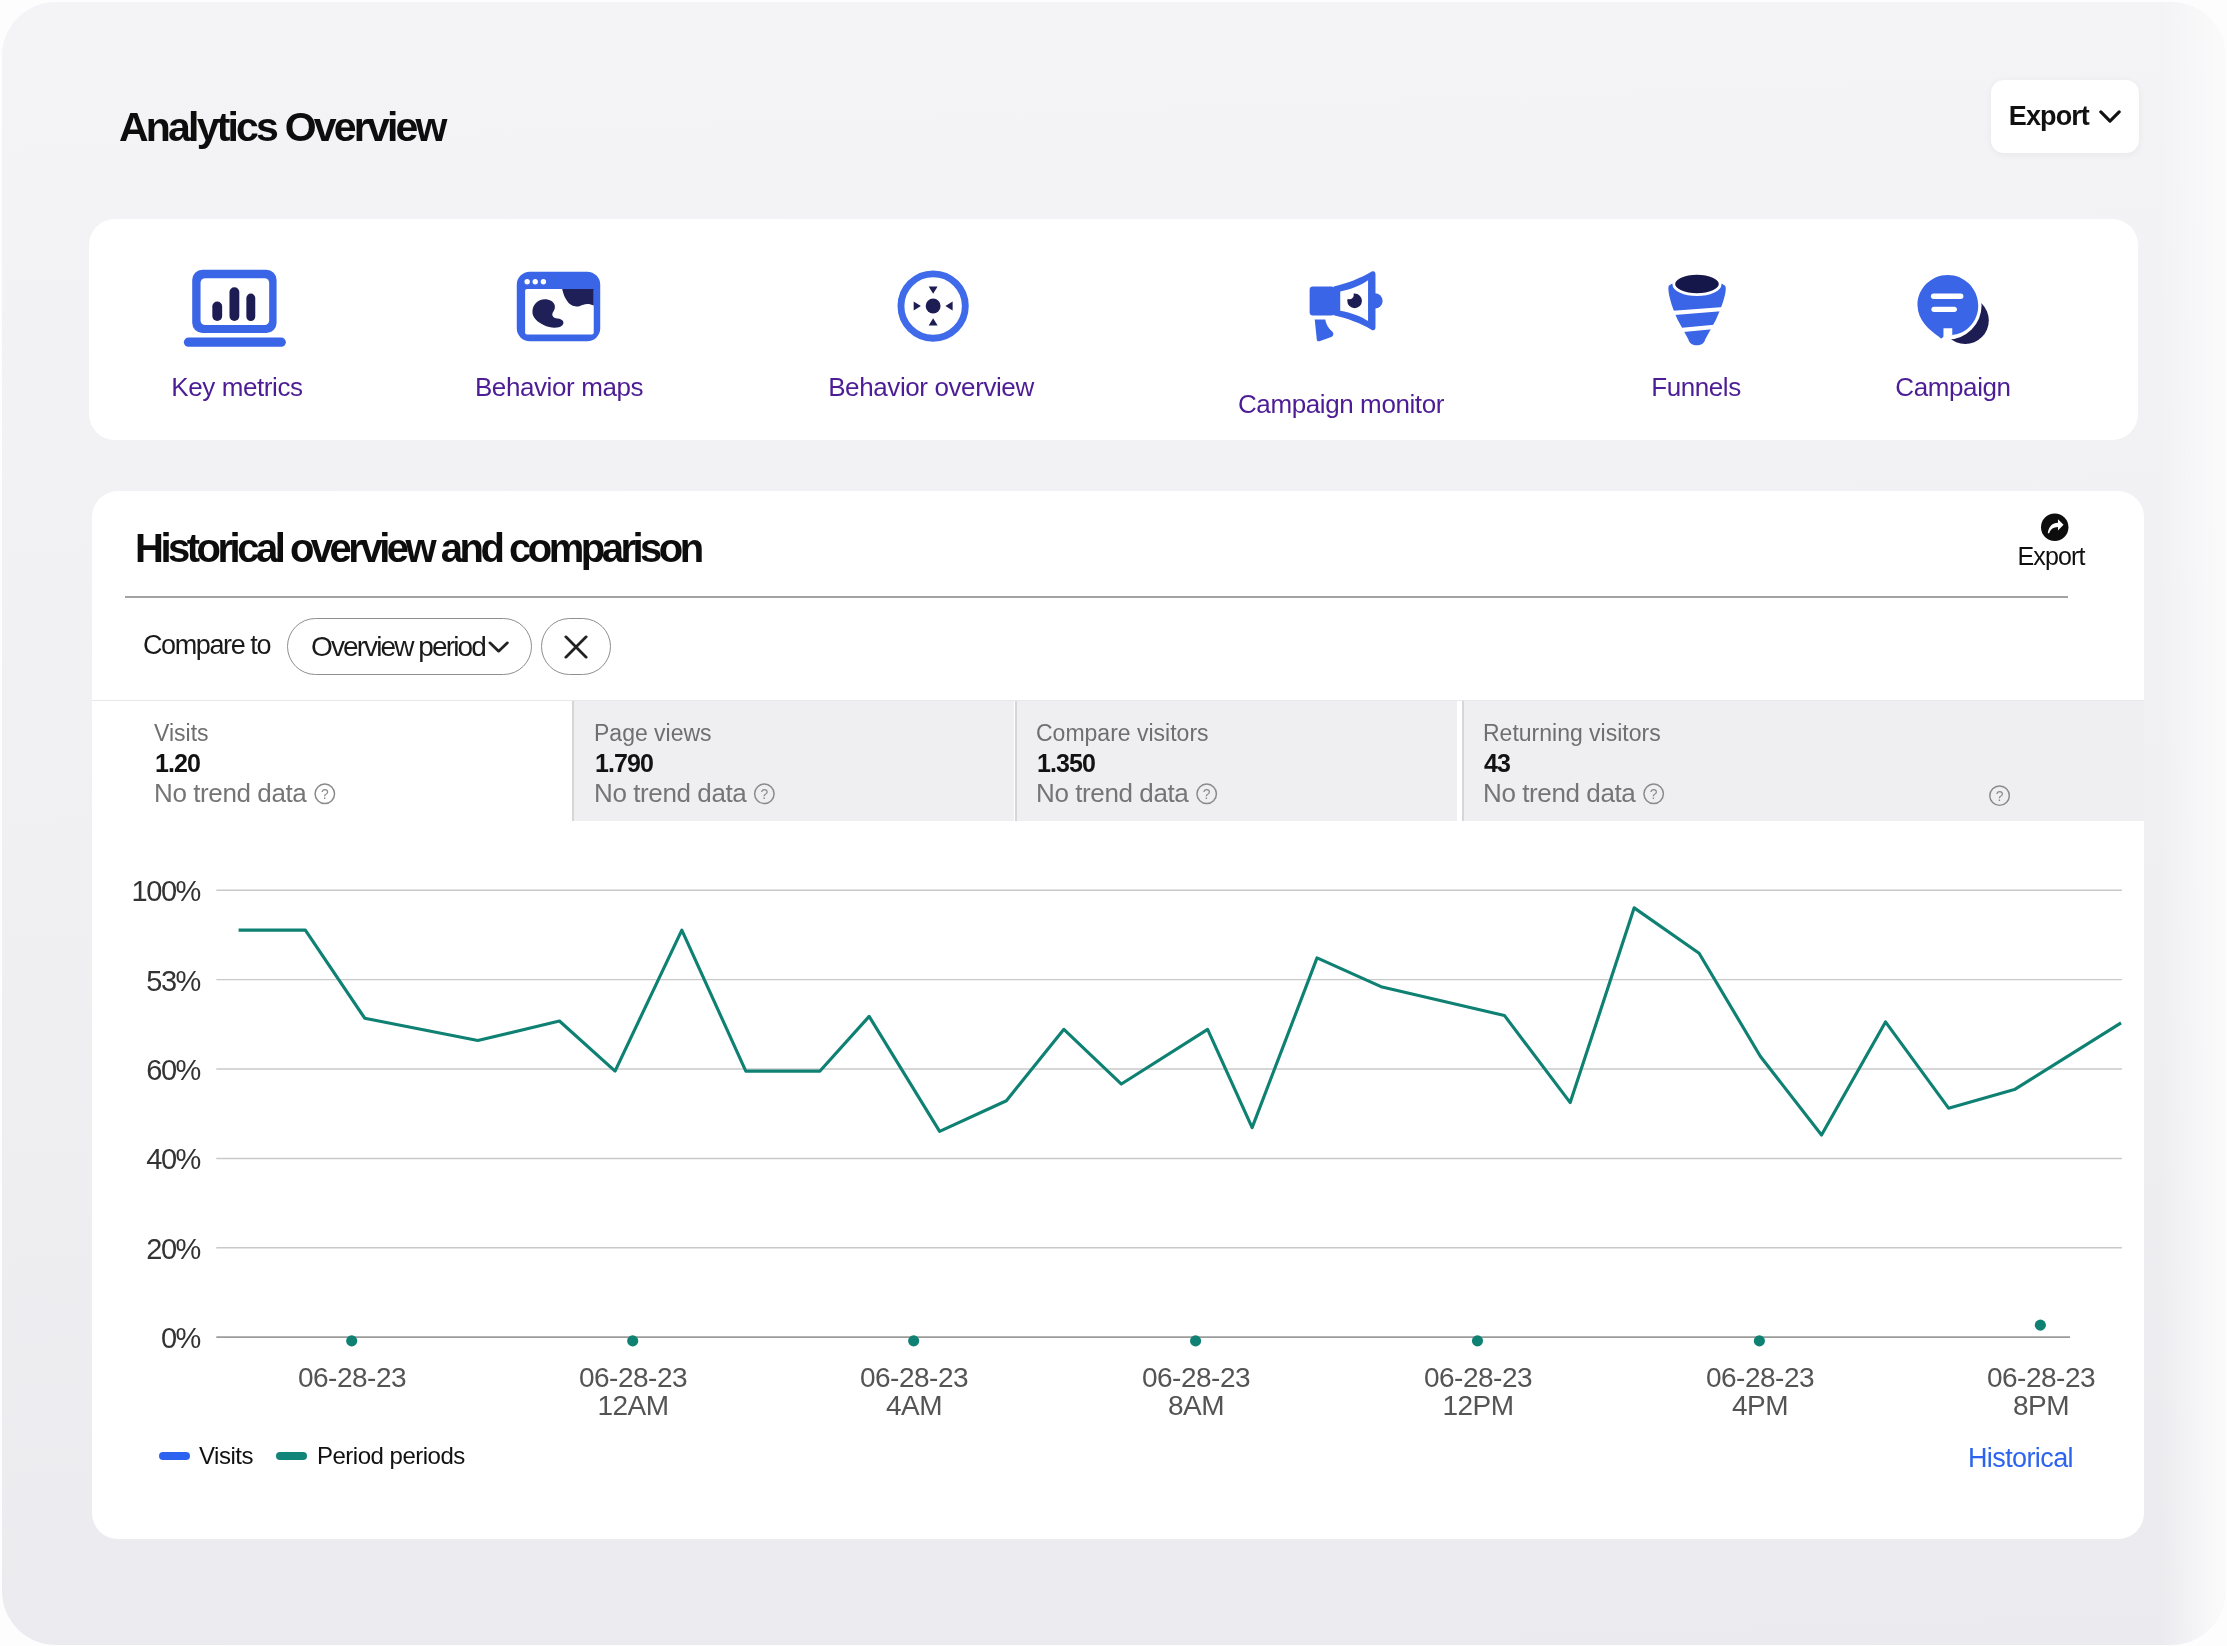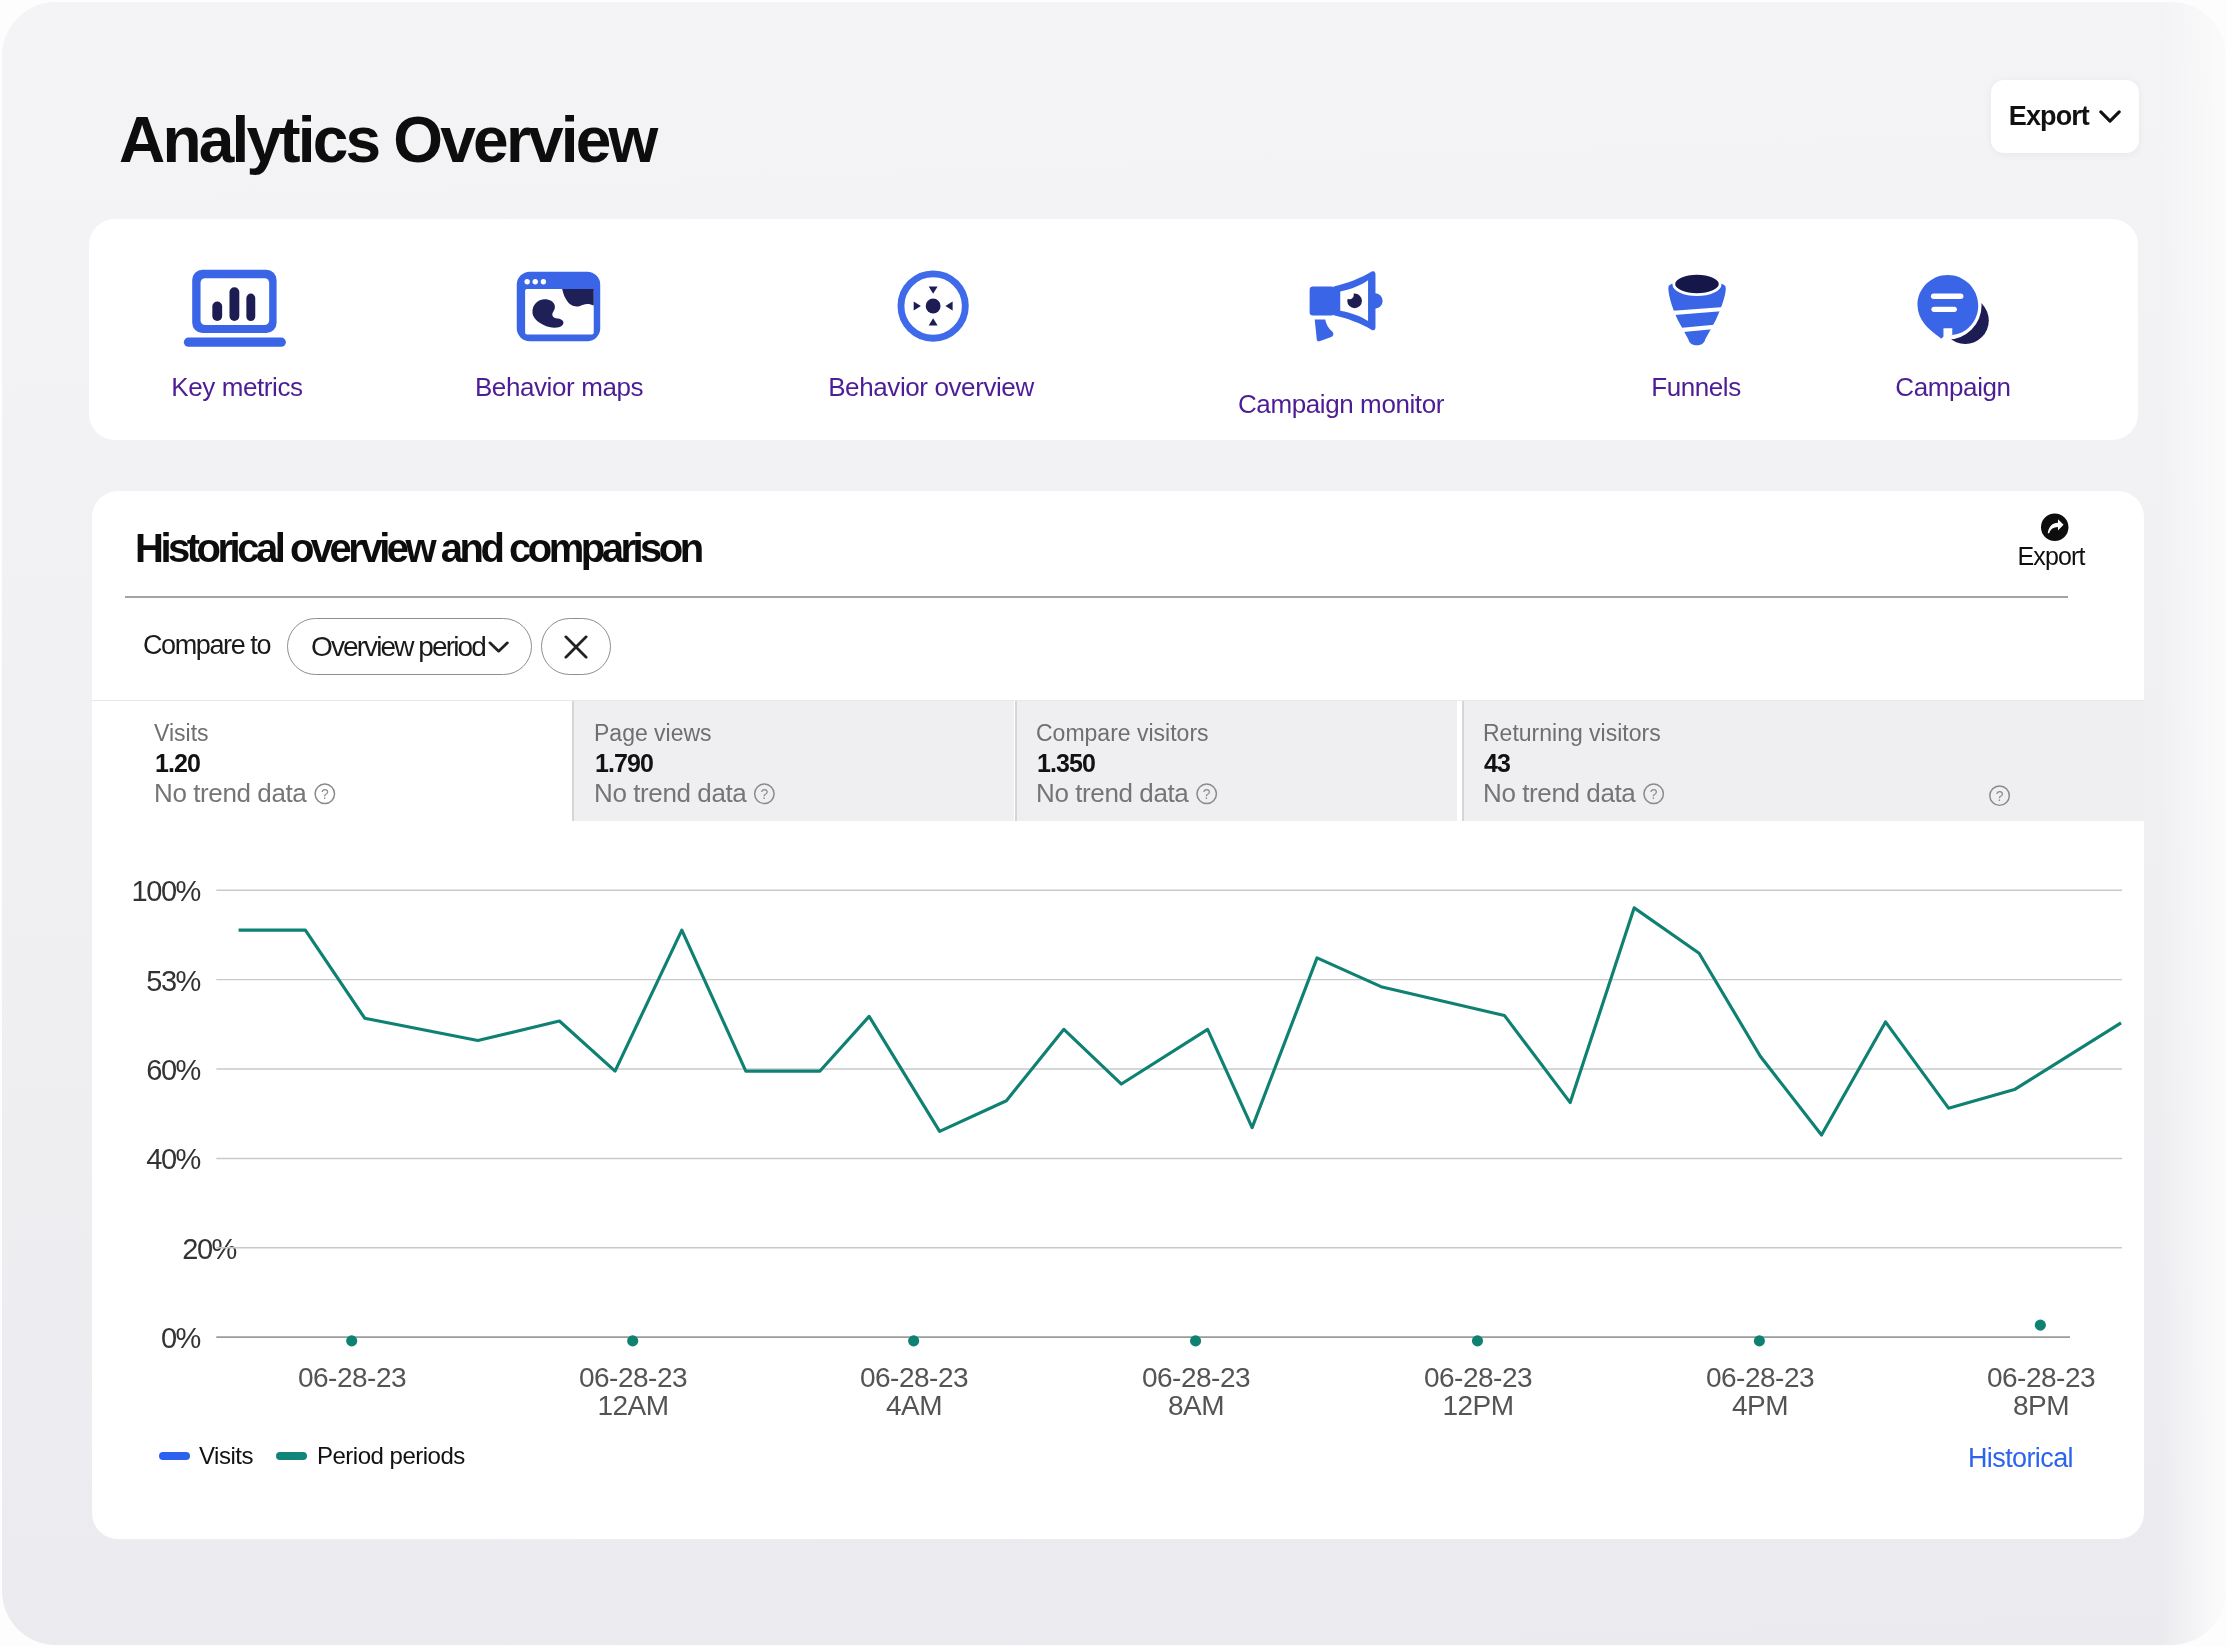--- a/index.html
+++ b/index.html
@@ -4,21 +4,21 @@
 <style>
   * { margin:0; padding:0; box-sizing:border-box; }
   html,body { width:2227px; height:1646px; background:#fdfdfe; overflow:hidden; }
   body { font-family:"Liberation Sans", sans-serif; position:relative; }
   .surface { position:absolute; left:1.9px; top:1.9px; width:2223px; height:1643px;
              border-radius:54px; background:linear-gradient(178deg,#f4f4f6 0%,#f0f0f3 50%,#ebebef 100%); }
   .rshade { position:absolute; left:2161px; top:1.9px; width:64px; height:1643px;
             background:linear-gradient(90deg, rgba(250,250,252,0) 0%, #fafafb 90%);
             border-radius:0 54px 54px 0; }
   .card { position:absolute; background:#fff; border-radius:26px; }
-  .title { position:absolute; left:119px; top:104px; font-size:64px; font-weight:bold;
+  .title { position:absolute; left:119px; top:104px; font-size:41px; font-weight:bold;
            letter-spacing:-2.8px; color:#0d0d0d; line-height:1.15; white-space:nowrap; }
   .exportbtn { position:absolute; left:1991px; top:80px; width:148px; height:73px;
                background:#fff; border-radius:13px; display:flex; align-items:center;
                justify-content:center; gap:10.2px; box-shadow:0 1.9px 7.4px rgba(40,40,60,.05); }
   .exportbtn span { font-size:27px; font-weight:bold; letter-spacing:-0.9px; color:#111; }
   .iconlabel { position:absolute; font-size:26px; letter-spacing:-0.4px; color:#4c1d95;
                white-space:nowrap; transform:translateX(-50%); line-height:1.15; }
   .h2 { position:absolute; left:135px; top:525px; font-size:40px; font-weight:bold;
         letter-spacing:-3.5px; color:#0d0d0d; white-space:nowrap; line-height:1.15; }
   .exp2 { position:absolute; left:2051px; top:542px; font-size:25px; letter-spacing:-0.9px;
@@ -106,21 +106,21 @@
   <div class="mvalue" style="left:1037px; top:749px;">1.350</div>
   <div class="mtrend" style="left:1036px; top:779px;">No trend data</div>
   <div class="mlabel" style="left:1483px; top:720px;">Returning visitors</div>
   <div class="mvalue" style="left:1484px; top:749px;">43</div>
   <div class="mtrend" style="left:1483px; top:779px;">No trend data</div>
 
   <div class="ylab" style="top:875px;">100%</div>
   <div class="ylab" style="top:965px;">53%</div>
   <div class="ylab" style="top:1054px;">60%</div>
   <div class="ylab" style="top:1143px;">40%</div>
-  <div class="ylab" style="top:1233px;margin-left:36px;">20%</div>
+  <div class="ylab" style="top:1233px;">20%</div>
   <div class="ylab" style="top:1322px;">0%</div>
 
   <div class="xlab" style="left:259px;  top:1364px;">06-28-23</div>
   <div class="xlab" style="left:540px;  top:1364px;">06-28-23<br>12AM</div>
   <div class="xlab" style="left:821px;  top:1364px;">06-28-23<br>4AM</div>
   <div class="xlab" style="left:1103px; top:1364px;">06-28-23<br>8AM</div>
   <div class="xlab" style="left:1385px; top:1364px;">06-28-23<br>12PM</div>
   <div class="xlab" style="left:1667px; top:1364px;">06-28-23<br>4PM</div>
   <div class="xlab" style="left:1948px; top:1364px;">06-28-23<br>8PM</div>
 

